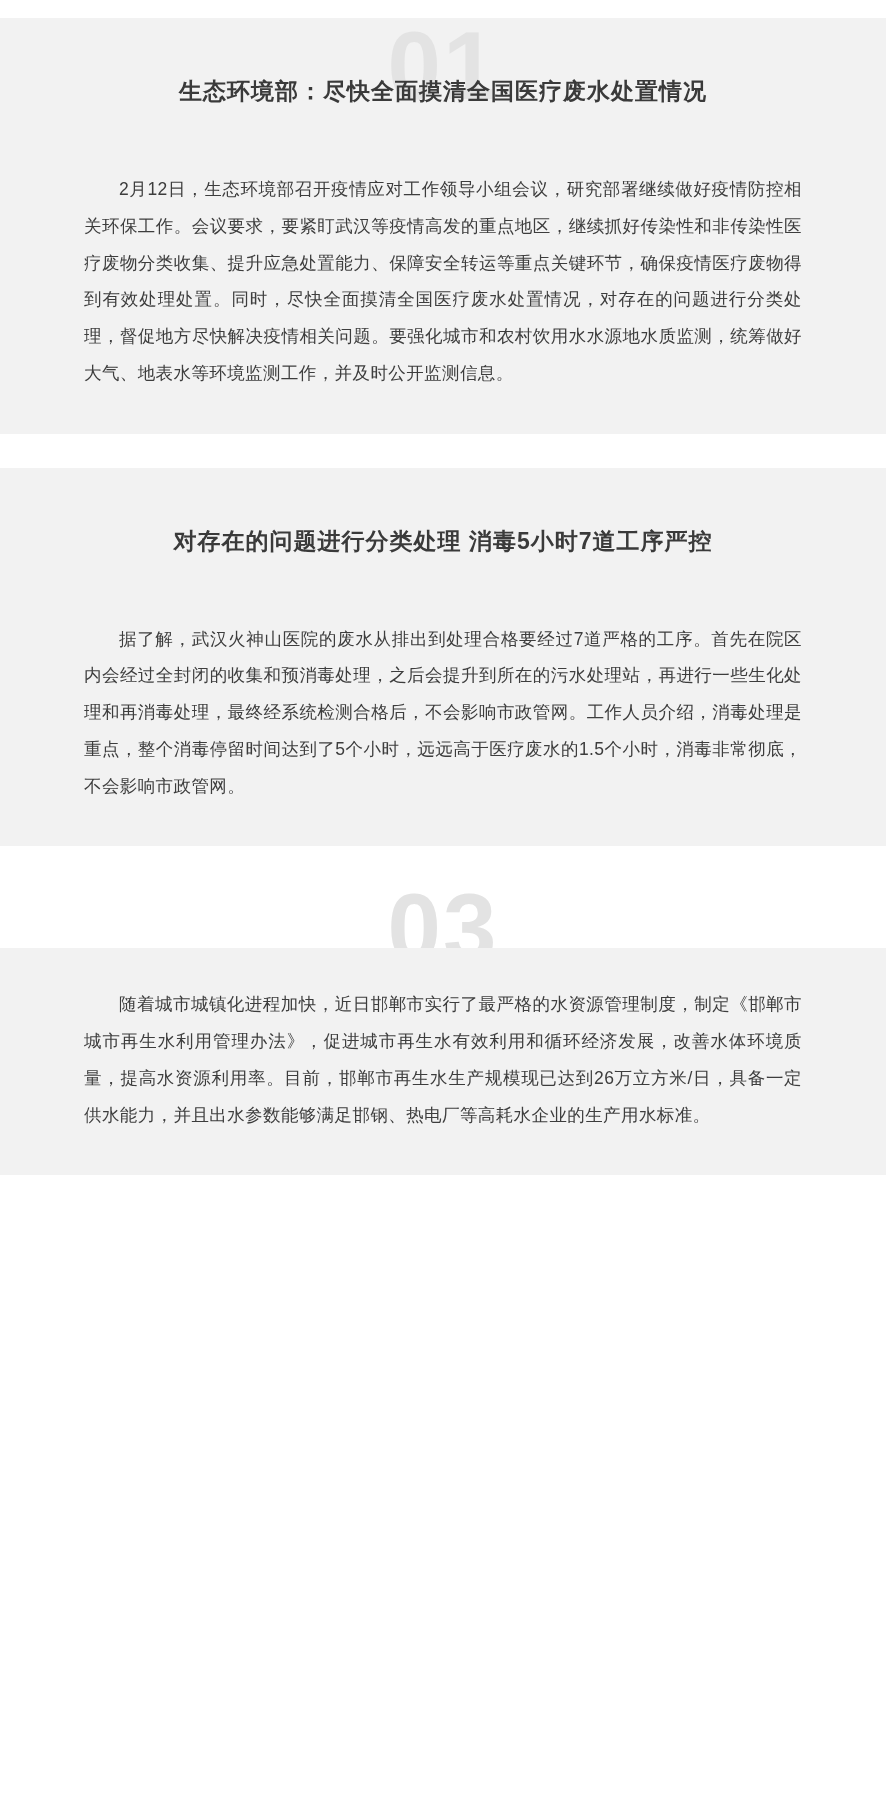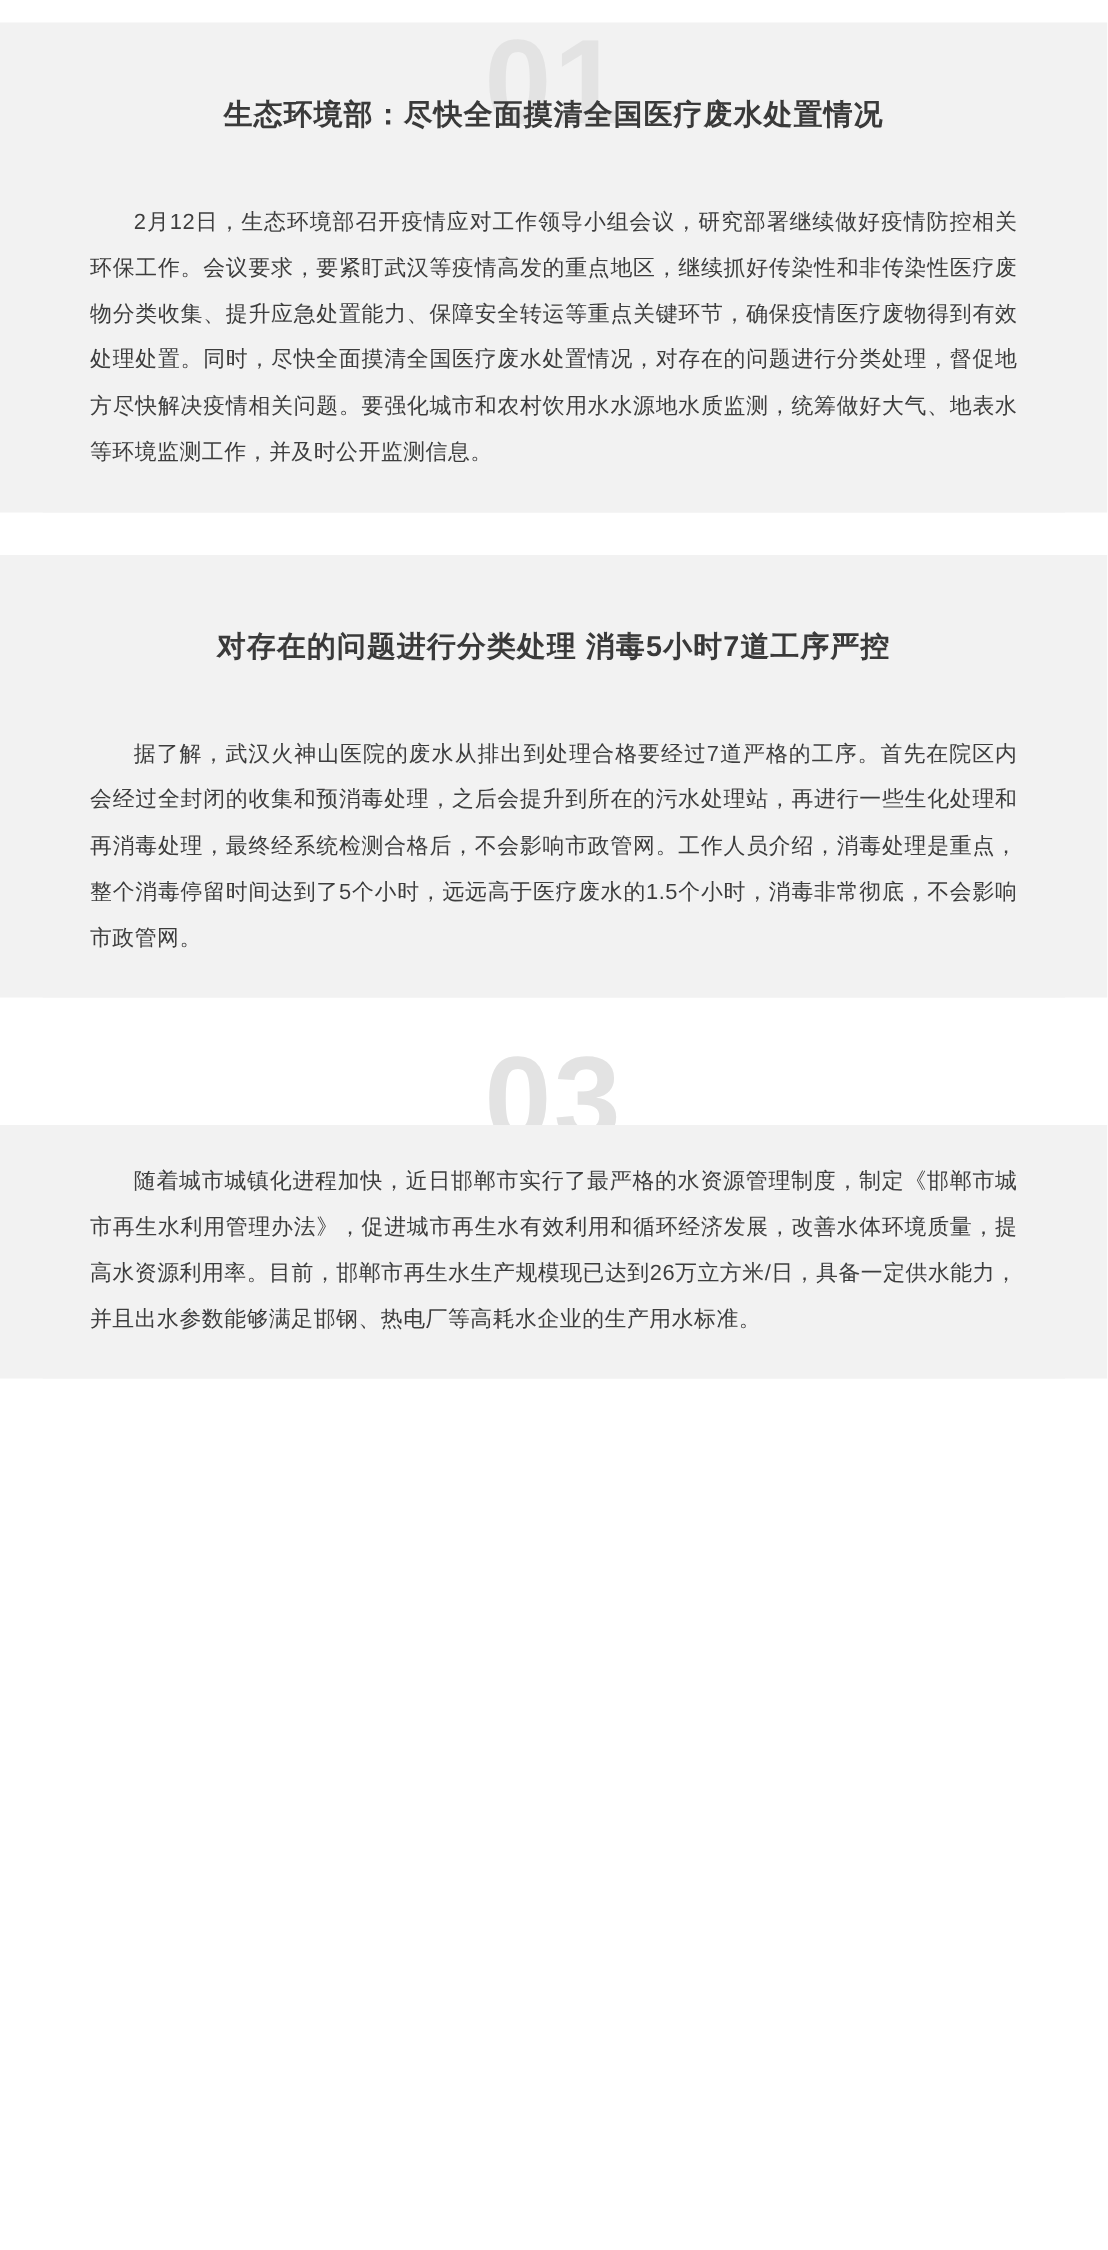--- a/index.html
+++ b/index.html
@@ -56,21 +56,21 @@
     line-height: 1.35;
   }
   .body-block {
     position: relative;
     z-index: 2;
     background: #f2f2f2;
     padding: 26px 38px 30px 38px;
     box-sizing: border-box;
   }
   .body-block p {
-    margin: 0;
+    margin: 12px;
     font-size: 17.5px;
     line-height: 2.1;
     color: #3d3d3d;
     text-align: justify;
     text-indent: 2em;
     letter-spacing: 0.4px;
   }
   .spacer {
     height: 34px;
     background: #ffffff;

